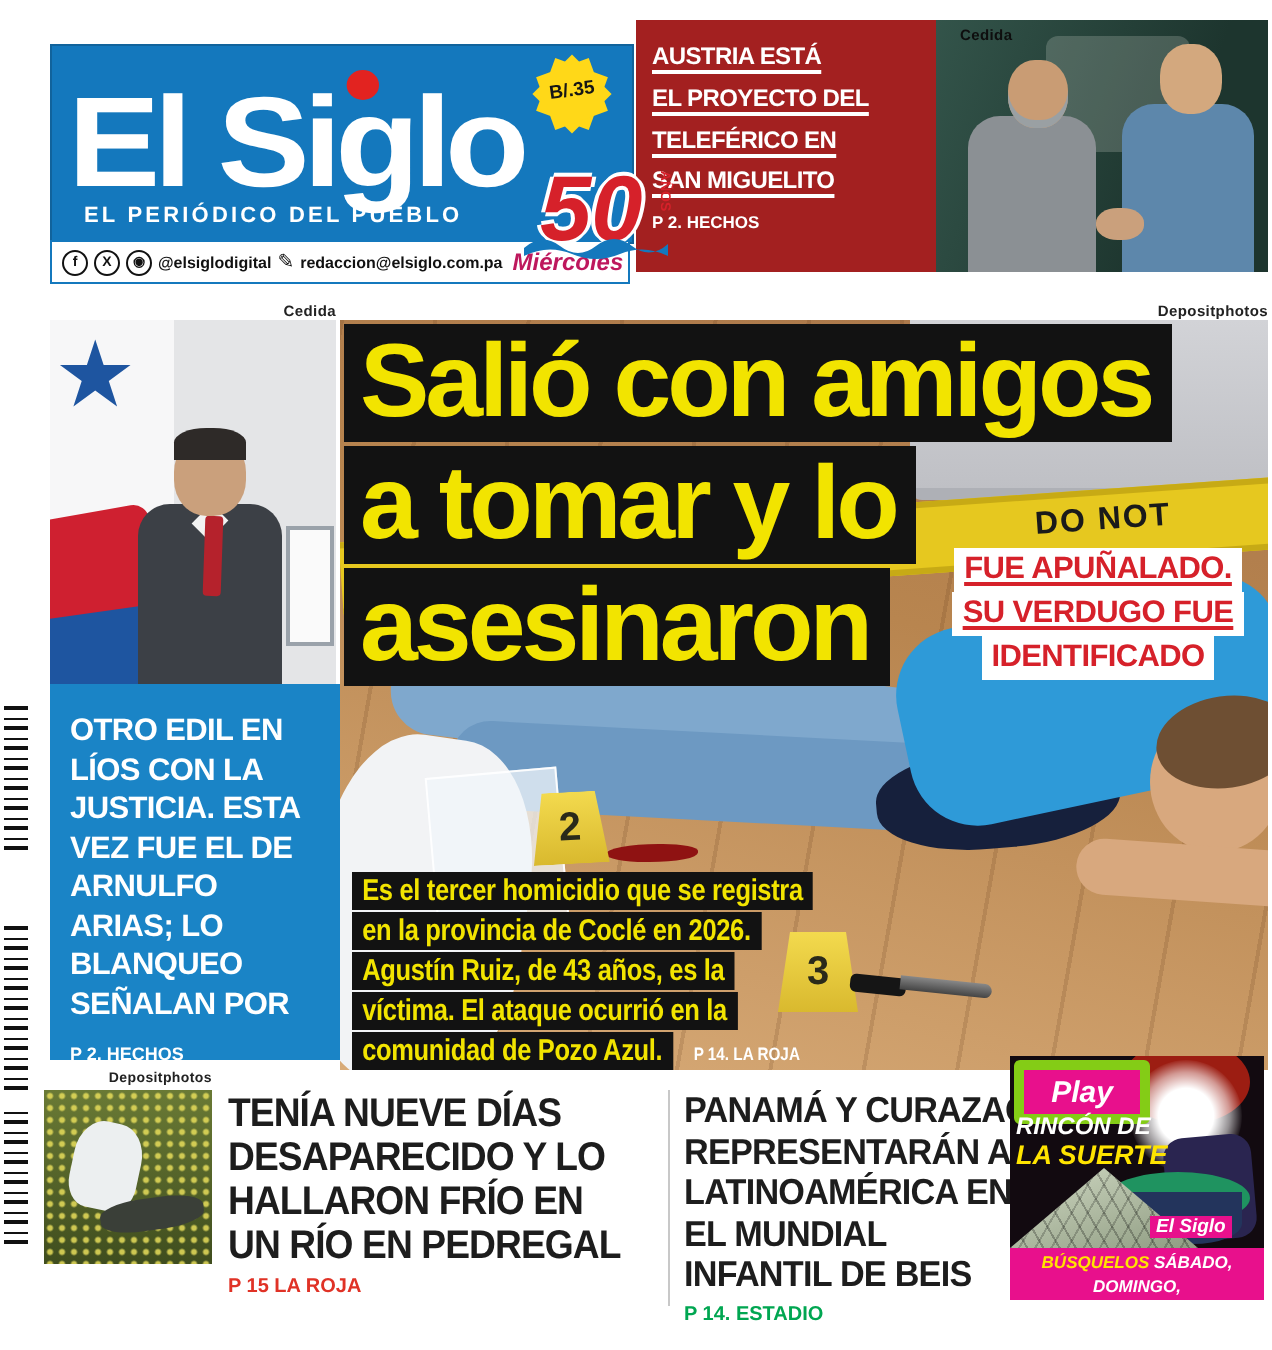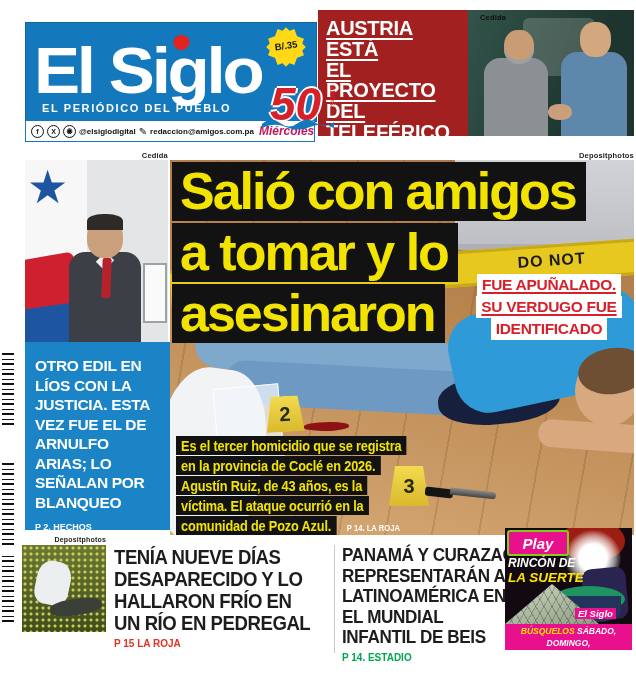--- a/index.html
+++ b/index.html
@@ -26,21 +26,21 @@
            display:flex;align-items:center;gap:3px;padding:0 5px;white-space:nowrap;overflow:hidden;background:#fff;}
   .soc{width:11px;height:11px;border:1.2px solid #111;border-radius:50%;font-size:7px;font-weight:800;color:#111;
        display:flex;align-items:center;justify-content:center;flex:0 0 auto;}
   .handle{font-size:8px;font-weight:700;color:#111;}
   .pen{font-size:10px;color:#111;}
   .email{font-size:8px;font-weight:700;color:#111;}
   .day{font-size:12px;font-weight:800;font-style:italic;color:#be185d;margin-left:2px;}
   .date{font-size:9.5px;color:#666;}
   
   .austria{left:318px;top:10px;width:150px;height:126px;background:#a32020;box-sizing:border-box;padding:8px 8px 0;}
-  .austria .hl{font-size:20px;font-weight:800;color:#fff;line-height:20.8px;letter-spacing:-.3px;
+  .austria .hl{font-size:12px;font-weight:800;color:#fff;line-height:20.8px;letter-spacing:-.3px;
                text-decoration:underline;text-decoration-thickness:2px;text-underline-offset:3px;}
   .austria .kick{font-size:8.5px;font-weight:800;color:#fff;margin-top:5px;}
   .wef-photo{left:468px;top:10px;width:166px;height:126px;background:linear-gradient(110deg,#33544a,#1d352e 70%);overflow:hidden;}
   .wef-photo .backdrop{position:absolute;left:55px;top:8px;width:72px;height:58px;background:rgba(220,225,215,.22);border-radius:6px;}
   .wef-photo .credit{position:absolute;left:12px;top:3px;color:#0e0e0e;}
   .suit{position:absolute;border-radius:16px 16px 0 0;}
   .head{position:absolute;border-radius:45%;}
   
   .portrait{left:25px;top:160px;width:143px;height:182px;background:#e4e5e7;overflow:hidden;}
   .flag-white{position:absolute;left:0;top:0;width:62px;height:182px;background:#f7f7f8;}
@@ -107,21 +107,21 @@
   .glow{position:absolute;left:60px;top:2px;width:56px;height:56px;border-radius:50%;
         background:radial-gradient(circle,#fff 0 35%,rgba(255,255,255,.55) 55%,transparent 72%);}
   .p-hair{position:absolute;left:56px;top:-8px;width:64px;height:42px;background:#9c1d12;border-radius:50%;}
   .p-body{position:absolute;left:78px;top:40px;width:44px;height:52px;background:#2a2550;border-radius:10px;transform:rotate(-5deg);}
   .p-table{position:absolute;left:48px;top:58px;width:72px;height:26px;background:#1f9360;border-radius:50%;}
   .p-skirt{position:absolute;left:54px;top:68px;width:62px;height:26px;background:#23345c;border-radius:0 0 40% 40%;}
   .pyramid{position:absolute;left:0;top:56px;width:94px;height:40px;background:linear-gradient(160deg,#cfd8c2,#8f9c82);
            clip-path:polygon(50% 0,100% 100%,0 100%);}
   .pyr-lines{position:absolute;inset:0;background:repeating-linear-gradient(60deg,rgba(0,0,0,.25) 0 1px,transparent 1px 7px),
              repeating-linear-gradient(-60deg,rgba(0,0,0,.2) 0 1px,transparent 1px 7px);clip-path:polygon(50% 0,100% 100%,0 100%);}
-  .play-badge{position:absolute;left:2px;top:2px;width:58px;height:22px;background:#e8108c;border:2px solid #84cc16;border-radius:3px;
+  .play-badge{position:absolute;left:2px;top:2px;width:58px;height:22px;background:#e8108c;border:5px solid #84cc16;border-radius:3px;
               display:flex;align-items:center;justify-content:center;font-size:15px;font-weight:800;font-style:italic;color:#fff;}
   .rincon{position:absolute;left:3px;top:28px;font-size:12px;font-weight:800;font-style:italic;color:#fff;}
   .suerte{position:absolute;left:3px;top:42px;font-size:13.5px;font-weight:800;font-style:italic;color:#ffe400;}
   .paper-badge{position:absolute;left:70px;top:80px;background:#e8108c;color:#fff;font-size:9.5px;font-weight:800;
                font-style:italic;padding:0 3px;}
   .strip{position:absolute;left:0;top:96px;width:127px;height:26px;background:#e8108c;text-align:center;
          font-size:8.5px;font-weight:800;font-style:italic;line-height:12px;color:#fff;padding-top:1px;box-sizing:border-box;}
   .strip .y{color:#ffe400;}
 </style>
 </head>
@@ -147,21 +147,21 @@
   <svg class="abs wave" width="72" height="16" viewBox="0 0 72 16">
     <path d="M0,10 Q9,2 18,9 T36,9 T54,9 T72,8 L72,14 Q60,8 48,13 T24,13 T0,14 Z" fill="#1478bd"></path>
   </svg>
 
   <div class="abs datebar">
     <span class="soc">f</span>
     <span class="soc">X</span>
     <span class="soc">◉</span>
     <span class="handle">@elsiglodigital</span>
     <span class="pen">✎</span>
-    <span class="email">redaccion@amigos.com.pa</span>
+    <span class="email">redaccion@elsiglo.com.pa</span>
     <span class="day">Miércoles</span>
     <span class="date">21 de enero de 2026</span>
   </div>
 
   <div class="abs austria">
     <div class="hl">AUSTRIA ESTÁ</div>
     <div class="hl">EL PROYECTO DEL</div>
     <div class="hl">TELEFÉRICO EN</div>
     <div class="hl">SAN MIGUELITO</div>
     <div class="kick">P 2. HECHOS</div>
@@ -189,22 +189,22 @@
     <div class="head" style="left:62px;top:58px;width:36px;height:40px;background:#caa07c;"></div>
     <div style="position:absolute;left:62px;top:54px;width:36px;height:16px;background:#2e2a28;border-radius:45% 45% 0 0;"></div>
   </div>
   <div class="abs bluebox">
     <div class="hl">OTRO EDIL EN</div>
     <div class="hl">LÍOS CON LA</div>
     <div class="hl">JUSTICIA. ESTA</div>
     <div class="hl">VEZ FUE EL DE</div>
     <div class="hl">ARNULFO</div>
     <div class="hl">ARIAS; LO</div>
+    <div class="hl">BLANQUEO</div>
     <div class="hl">SEÑALAN POR</div>
-    <div class="hl">BLANQUEO</div>
     <div class="kick">P 2. HECHOS</div>
   </div>
   <div class="abs barcode" style="left:2px;top:350px;height:75px;"></div>
   <div class="abs barcode" style="left:2px;top:460px;height:85px;"></div>
   <div class="abs barcode" style="left:2px;top:552px;height:70px;"></div>
 
   <div class="abs credit" style="left:514px;top:151px;width:120px;text-align:right;">Depositphotos</div>
   <div class="abs scene">
     <div class="planks"></div>
     <div class="sofa"></div>

